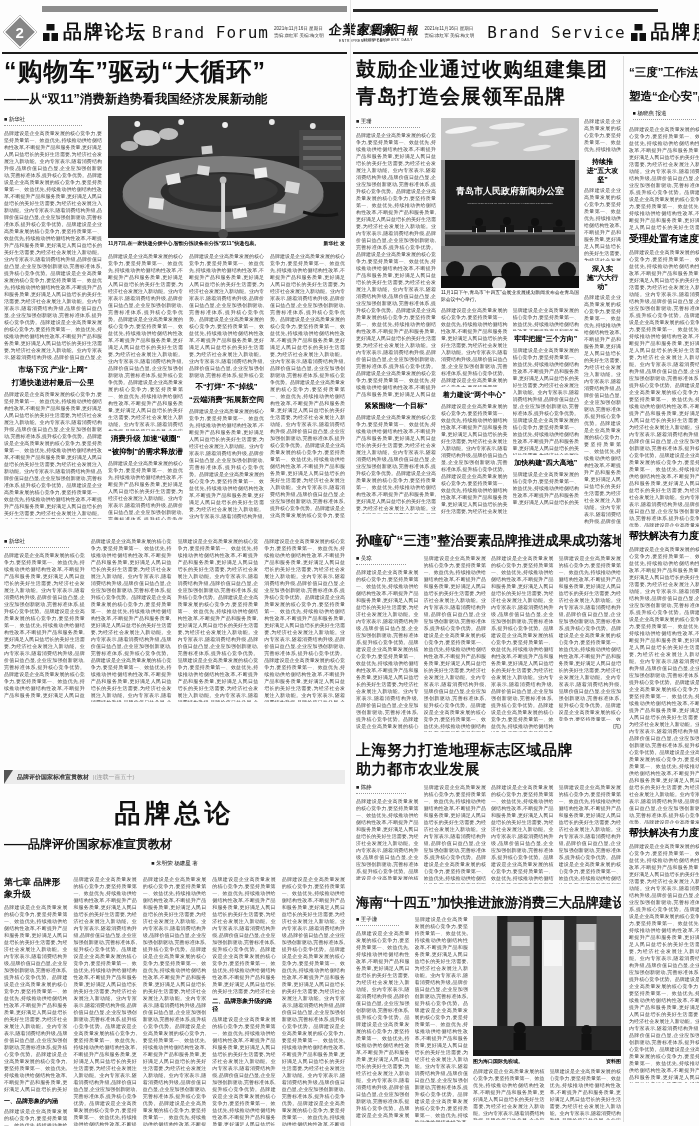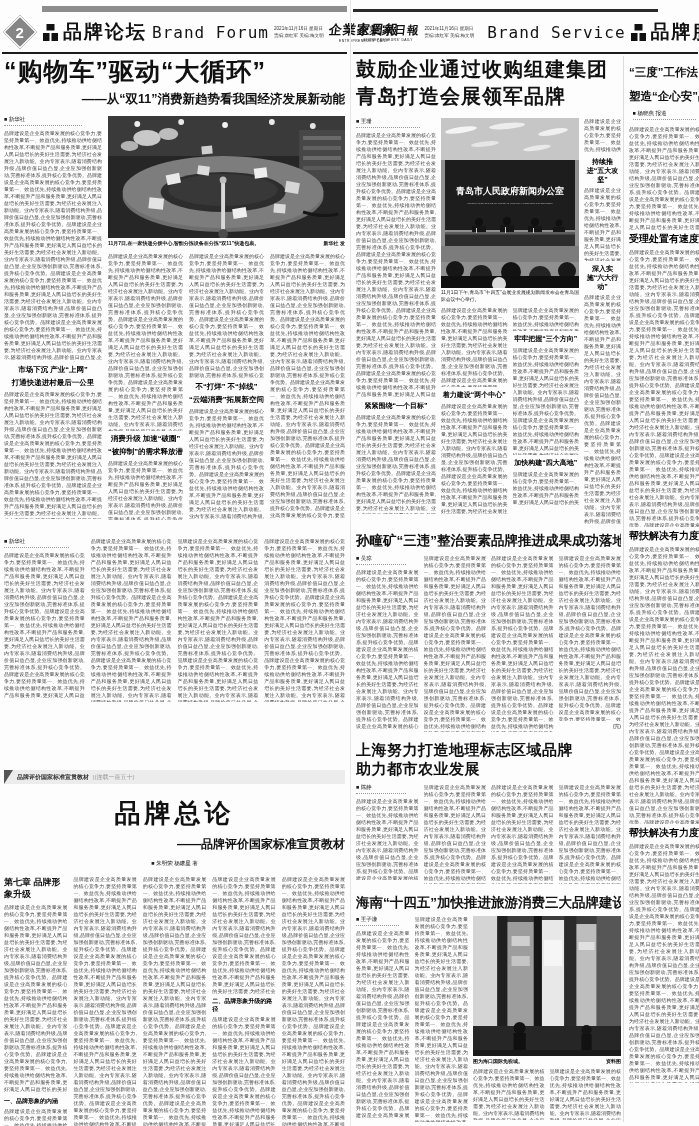--- a/index.html
+++ b/index.html
@@ -31,42 +31,42 @@
   .byline{font-size:5.5px;color:#222;border-bottom:1px dotted #9a9a9a;padding-bottom:2px;margin-bottom:4px;width:80%;white-space:nowrap;overflow:hidden;}
   .inhead{font-weight:900;font-size:7.5px;line-height:10px;text-align:center;margin:3px 0;color:#000;white-space:nowrap;overflow:hidden;}
   .inhead.wrap{white-space:normal;}
   .smhead{font-weight:900;font-size:6px;line-height:8px;margin:3px 0;color:#000;}
   .cap{font-size:5px;font-weight:bold;color:#111;}
   .endmark{font-size:5px;text-align:right;color:#333;margin-top:2px;}
 
   
   .art1{position:absolute;left:4px;top:56px;width:341px;height:472px;overflow:hidden;}
   .a1-h1{font-size:25px;font-weight:900;letter-spacing:1px;line-height:30px;white-space:nowrap;}
-  .a1-h2{font-size:12.5px;font-weight:800;margin-top:5px;white-space:nowrap;text-align:right;}
+  .a1-h2{font-size:12.5px;font-weight:800;margin-top:5px;white-space:nowrap;}
   .a1-body{display:flex;gap:6px;margin-top:8px;height:404px;}
   .a1-c1{flex:0 0 98px;min-width:0;}
   .a1-right{flex:1;min-width:0;display:flex;flex-direction:column;}
   .a1-photo{height:122px;}
   .a1-photo svg{width:100%;height:100%;display:block;}
   .a1-cap{display:flex;justify-content:space-between;gap:6px;height:9px;margin-top:2px;overflow:hidden;}
   .a1-cols{display:flex;gap:6px;margin-top:4px;height:267px;}
   .a1-cols>div{flex:1;min-width:0;}
 
   .art2{position:absolute;left:4px;top:532px;width:341px;height:194px;overflow:hidden;}
   .a2-h{font-size:14px;font-weight:900;text-align:center;line-height:20px;white-space:nowrap;}
   .a2-cols{display:flex;gap:6px;margin-top:6px;height:164px;}
   .a2-cols>div{flex:1;min-width:0;}
 
   .book{position:absolute;left:4px;top:730px;width:341px;height:392px;overflow:hidden;margin-top:40px;}
   .kick{height:14px;background:#ececec;display:flex;align-items:center;gap:4px;}
   .kick-tri{width:0;height:0;border-top:14px solid #555;border-right:9px solid transparent;}
   .kick-t{font-size:6px;font-weight:900;color:#333;}
   .kick-n{font-size:6px;color:#979797;}
   .bk-title{font-size:26px;font-weight:900;text-align:center;margin-top:12px;letter-spacing:4px;}
-  .bk-sub{font-size:12px;font-weight:700;text-align:right;margin-top:5px;}
+  .bk-sub{font-size:12px;font-weight:700;text-align:left;margin-top:5px;}
   .bk-by{font-size:5.5px;text-align:center;margin-top:7px;color:#222;}
   .bk-cols{display:flex;gap:6px;margin-top:9px;height:268px;}
   .bk-cols>div{flex:1;min-width:0;}
   .chapter{font-weight:900;font-size:9px;line-height:12px;margin-bottom:4px;}
 
   
   .rart1{position:absolute;left:5px;top:56px;width:265px;height:472px;overflow:hidden;}
   .r1-h{font-size:20px;font-weight:900;line-height:27px;white-space:nowrap;letter-spacing:1px;}
   .r1-body{display:flex;gap:5px;margin-top:8px;height:402px;}
   .r1-c1{flex:0 0 80px;min-width:0;}

